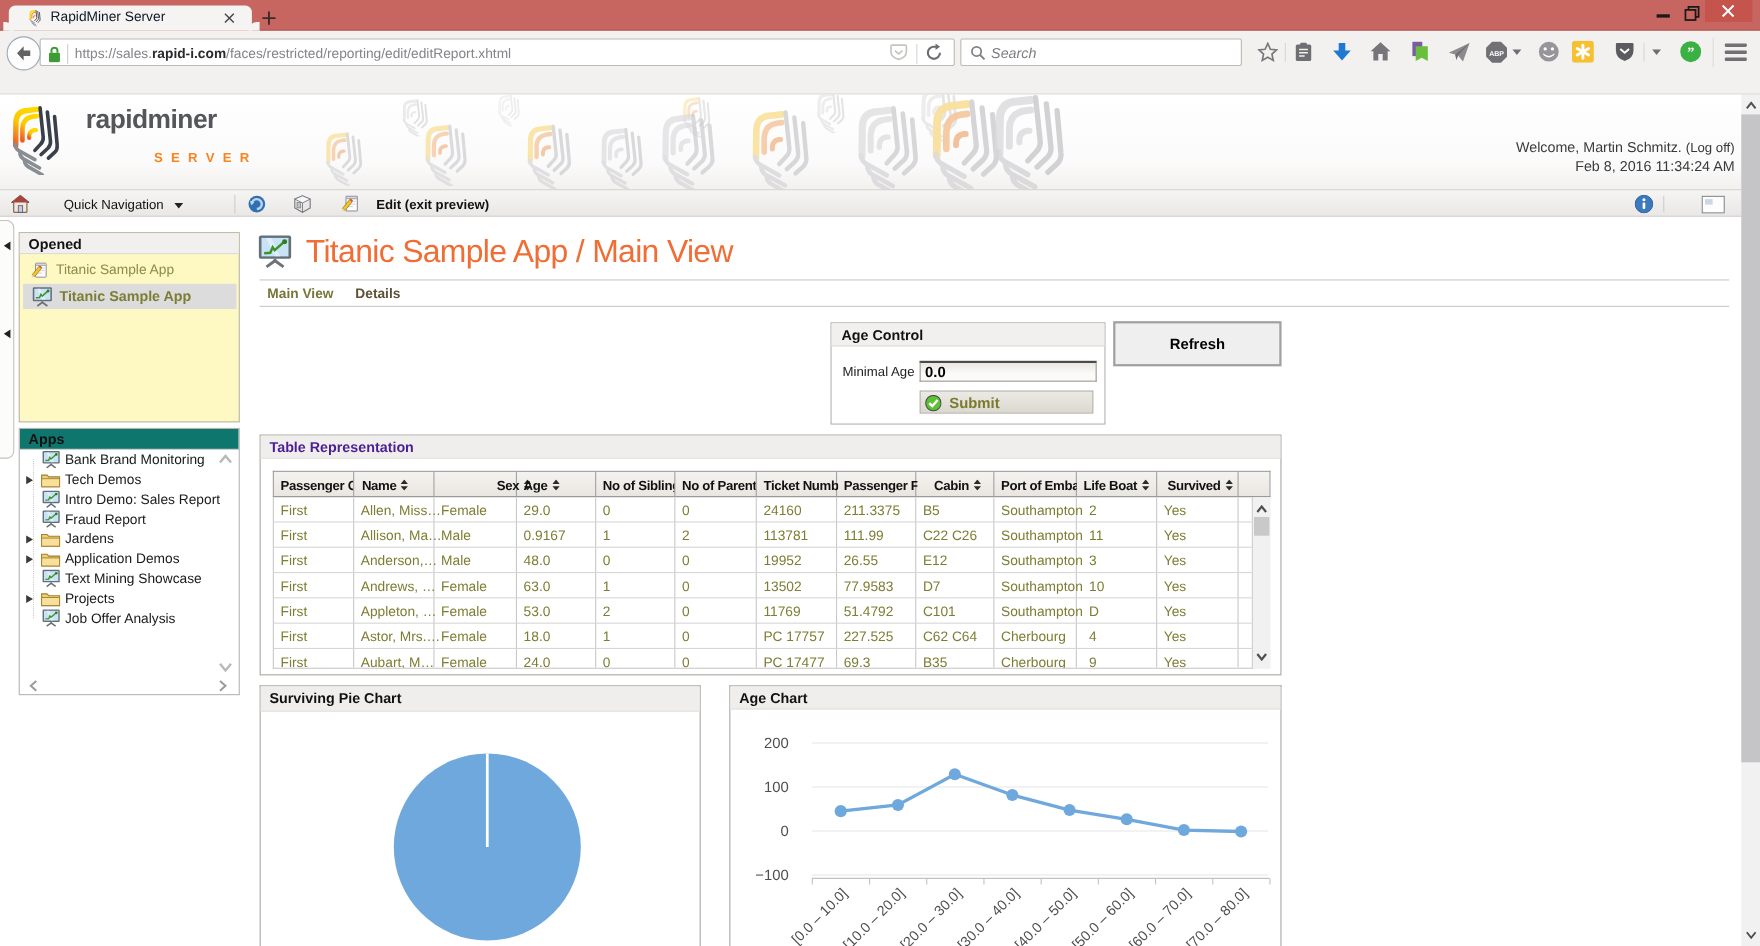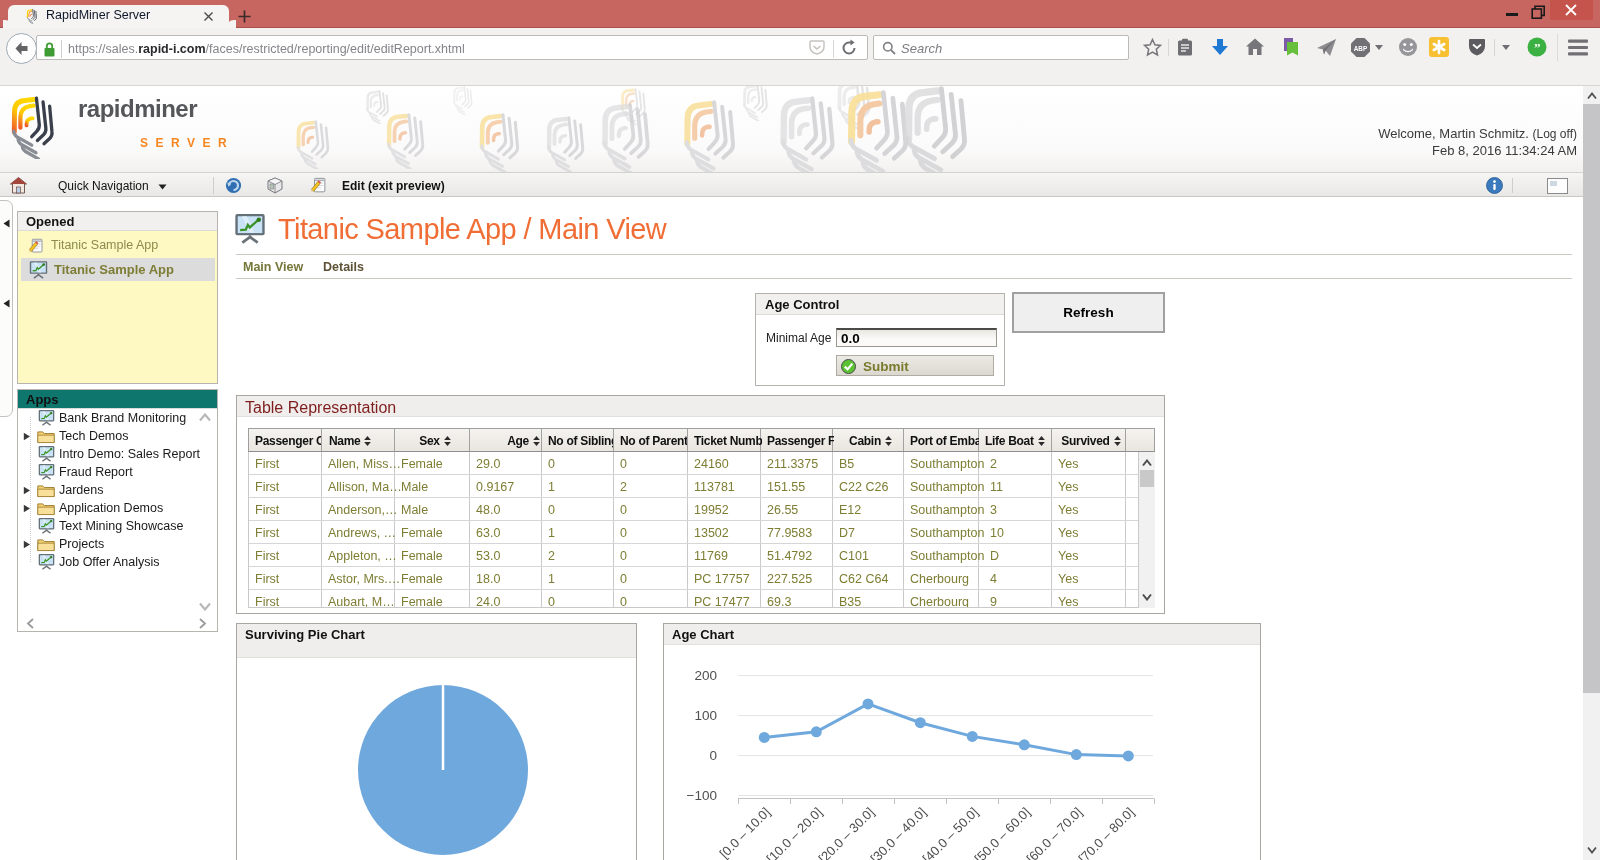--- a/index.html
+++ b/index.html
@@ -445,46 +445,46 @@
         <circle cx="7.5" cy="7.5" r="7" fill="none" stroke="#4a4a4a" stroke-width="1"></circle>
         <path d="M3.8,7.6 L6.6,10.2 L11.4,4.6" fill="none" stroke="#fff" stroke-width="2.2"></path>
       </svg>
     <span class="a" style="left:26px;top:3px;font-size:13.5px;font-weight:bold;color:#7a7a2e">Submit</span>
   </div>
 </div>
 
 <div class="a" style="left:1012px;top:292px;width:153px;height:41px;background:#efefef;border:2px solid #a0a0a0;text-align:center;padding-top:11px;font-size:13.5px;font-weight:bold;color:#000">Refresh</div>
 
 <div class="a" style="left:236px;top:395px;width:929px;height:219px;background:#fff;border:1px solid #aaa7a2">
-  <div style="height:21px;background:#efeeec;border-bottom:1px solid #e2e0dc;padding:3px 0 0 8px;font-size:16px;font-weight:normal;color:#7f1d1d">Table Representation</div>
+  <div style="height:21px;background:#efeeec;border-bottom:1px solid #e2e0dc;padding:3px 0 0 8px;font-size:13px;font-weight:bold;color:#4c1d95">Table Representation</div>
 </div>
 
 <div class="a" style="left:248px;top:428px;width:907px;height:24px;background:linear-gradient(#f5f3ef,#e9e6e0);border:1px solid #9e9e9e;border-bottom:1px solid #8e8e8e;font-size:12px;font-weight:bold;color:#111">
   <i class="vl h" style="left:72px"></i>
     <i class="vl h" style="left:145px"></i>
     <i class="vl h" style="left:220px"></i>
     <i class="vl h" style="left:292px"></i>
     <i class="vl h" style="left:364px"></i>
     <i class="vl h" style="left:438px"></i>
     <i class="vl h" style="left:511px"></i>
     <i class="vl h" style="left:583px"></i>
     <i class="vl h" style="left:654px"></i>
     <i class="vl h" style="left:729px"></i>
     <i class="vl h" style="left:802px"></i>
     <i class="vl h" style="left:876px"></i>
   <span class="a hc" style="left:6px;width:66px">Passenger Class</span>
   <span class="a hc" style="left:80px;width:64px;text-align:left">Name<svg class="sa" width="7" height="10" viewBox="0 0 7 10">
         <path d="M3.5,0 L6.8,4 L0.2,4 Z"></path>
         <path d="M3.5,10 L6.8,6 L0.2,6 Z"></path>
       </svg></span>
-  <span class="a hc" style="left:153px;width:66px;text-align:center">Sex<svg class="sa" width="7" height="10" viewBox="0 0 7 10">
+  <span class="a hc" style="left:168px;width:66px;text-align:right">Sex<svg class="sa" width="7" height="10" viewBox="0 0 7 10">
         <path d="M3.5,0 L6.8,4 L0.2,4 Z"></path>
         <path d="M3.5,10 L6.8,6 L0.2,6 Z"></path>
       </svg></span>
-  <span class="a hc" style="left:227px;width:64px;text-align:right">Age<svg class="sa" width="7" height="10" viewBox="0 0 7 10">
+  <span class="a hc" style="left:227px;width:64px;text-align:left">Age<svg class="sa" width="7" height="10" viewBox="0 0 7 10">
         <path d="M3.5,0 L6.8,4 L0.2,4 Z"></path>
         <path d="M3.5,10 L6.8,6 L0.2,6 Z"></path>
       </svg></span>
   <span class="a hc" style="left:299px;width:65px">No of Siblings or Spouses</span>
   <span class="a hc" style="left:371px;width:67px">No of Parents or Children</span>
   <span class="a hc" style="left:445px;width:68px">Ticket Number</span>
   <span class="a hc" style="left:518px;width:67px">Passenger Fare</span>
   <span class="a hc" style="left:590px;width:63px;text-align:center">Cabin<svg class="sa" width="7" height="10" viewBox="0 0 7 10">
         <path d="M3.5,0 L6.8,4 L0.2,4 Z"></path>
         <path d="M3.5,10 L6.8,6 L0.2,6 Z"></path>
@@ -528,21 +528,21 @@
       <span class="c11">Yes</span>
     </div>
   <div class="r" style="top:23px">
       <span class="c0">First</span>
       <span class="c1">Allison, Ma…</span>
       <span class="c2">Male</span>
       <span class="c3">0.9167</span>
       <span class="c4">1</span>
       <span class="c5">2</span>
       <span class="c6">113781</span>
-      <span class="c7">151.55</span>
+      <span class="c7">111.99</span>
       <span class="c8">C22 C26</span>
       <span class="c9">Southampton</span>
       <span class="c10">11</span>
       <span class="c11">Yes</span>
     </div>
   <div class="r" style="top:46px">
       <span class="c0">First</span>
       <span class="c1">Anderson,…</span>
       <span class="c2">Male</span>
       <span class="c3">48.0</span>
@@ -617,28 +617,28 @@
   <svg class="a" style="left:3px;top:7px" width="10" height="8" viewBox="0 0 10 8">
       <path d="M1,6.5 L5,1.5 L9,6.5" fill="none" stroke="#4e4e4e" stroke-width="2"></path>
     </svg>
   <div class="a" style="left:1px;top:18px;width:14px;height:17px;background:#c9c9c9"></div>
   <svg class="a" style="left:3px;top:141px" width="10" height="8" viewBox="0 0 10 8">
       <path d="M1,1.5 L5,6.5 L9,1.5" fill="none" stroke="#4e4e4e" stroke-width="2"></path>
     </svg>
 </div>
 
 <div class="a" style="left:236px;top:623px;width:401px;height:237px;background:#fff;border:1px solid #aaa7a2;border-bottom:none">
-  <div style="height:34px;background:#efeeec;border-bottom:1px solid #e2e0dc;padding:3px 0 0 8px;font-size:13px;font-weight:bold;color:#111">Surviving Pie Chart</div>
+  <div style="height:23px;background:#efeeec;border-bottom:1px solid #e2e0dc;padding:3px 0 0 8px;font-size:13px;font-weight:bold;color:#111">Surviving Pie Chart</div>
   <svg class="a" style="left:0;top:22px" width="399" height="214" viewBox="0 0 399 214">
     <circle cx="206" cy="124" r="85" fill="#6fa8dc"></circle>
     <line x1="206" y1="39" x2="206" y2="124" stroke="#fff" stroke-width="2.5"></line>
   </svg>
 </div>
 
-<div class="a" style="left:663px;top:623px;width:598px;height:237px;background:#fff;border:1px solid #aaa7a2;border-bottom:none">
+<div class="a" style="left:663px;top:623px;width:502px;height:237px;background:#fff;border:1px solid #aaa7a2;border-bottom:none">
   <div style="height:21px;background:#efeeec;border-bottom:1px solid #e2e0dc;padding:3px 0 0 8px;font-size:13px;font-weight:bold;color:#111">Age Chart</div>
   <svg class="a" style="left:0;top:21px" width="500" height="216" viewBox="0 0 500 216" font-family="Liberation Sans">
     <g stroke="#e6e6e6" stroke-width="1">
       <line x1="74" y1="30.5" x2="489" y2="30.5"></line>
       <line x1="74" y1="70.5" x2="489" y2="70.5"></line>
       <line x1="74" y1="110.5" x2="489" y2="110.5"></line>
       <line x1="74" y1="150.5" x2="489" y2="150.5"></line>
     </g>
     <g fill="#4f4f4f" font-size="13.5" text-anchor="end">
       <text x="53" y="35">200</text>

